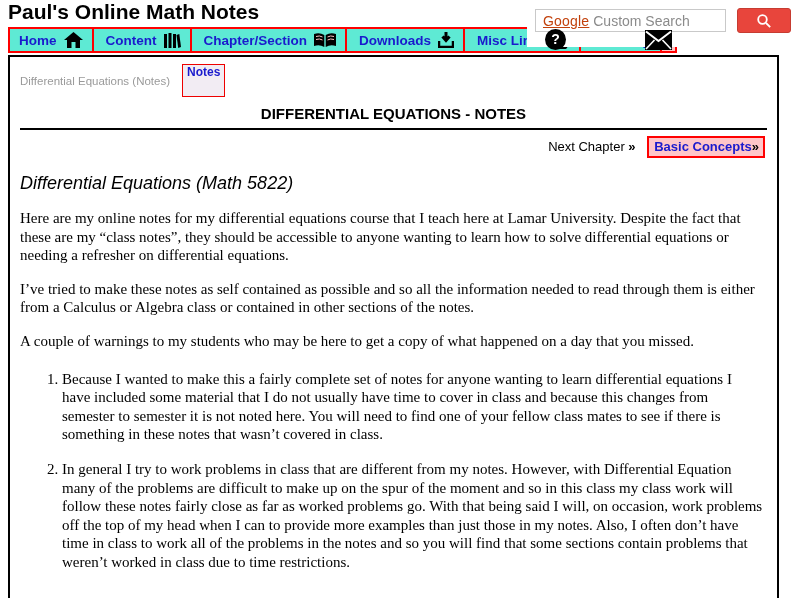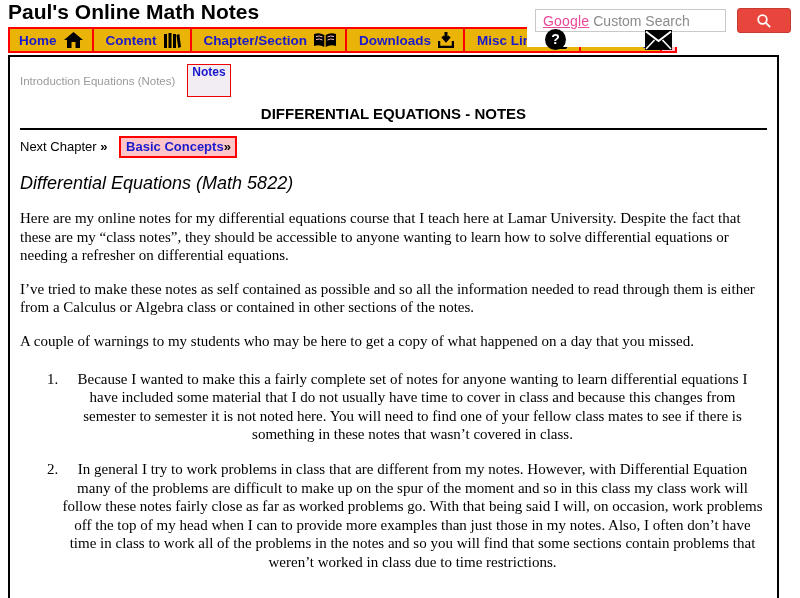--- a/index.html
+++ b/index.html
@@ -4,66 +4,66 @@
 <style>
   * { margin:0; padding:0; box-sizing:border-box; }
   html,body { width:800px; height:598px; background:#fff; overflow:hidden; position:relative;
               font-family:"Liberation Sans", sans-serif; }
 
   
   .site-title { position:absolute; left:8px; top:0px; font-size:21px; font-weight:bold; color:#000; }
 
   
   .navbar { position:absolute; left:8px; top:27px; width:669px; height:26px; display:flex; z-index:1; }
-  .nav-cell { display:flex; align-items:center; gap:7px; background:#eab308; border:2px solid #f00;
+  .nav-cell { display:flex; align-items:center; gap:7px; background:#5eead4; border:2px solid #f00;
               padding:2px 9px; font-size:13.5px; font-weight:bold; color:#1a1acd; white-space:nowrap;
               cursor:pointer; }
   .nav-cell + .nav-cell { margin-left:-2px;padding-left:12px; }
   .nav-fill { flex:1; background:#ffc3c3; border:2px solid #f00; margin-left:-2px; }
   .nav-icon { display:inline-flex; align-items:center; }
 
   
   .search-mask { position:absolute; left:527px; top:0; width:273px; height:47px; background:#fff; z-index:5; }
   .search-box { position:absolute; left:535px; top:9px; width:191px; height:23px; border:1px solid #c9c9c9;
                 background:#fff; z-index:6; }
   .search-box input { position:absolute; inset:0; width:100%; height:100%; border:none; outline:none;
                       font-size:13px; padding:0 6px; background:transparent; }
   .ph { position:absolute; left:7px; top:3px; font-size:14px; pointer-events:none; white-space:nowrap; }
-  .ph-brand { color:#ec4899; letter-spacing:.2px;text-decoration:underline; }
+  .ph-brand { color:#c2410c; letter-spacing:.2px;text-decoration:underline; }
   .ph-rest  { color:#8b8b8b; }
   .search-btn { position:absolute; left:737px; top:8px; width:54px; height:25px; background:#e8453c;
                 border:1px solid #c63c31; border-radius:3px; z-index:6; cursor:pointer;
                 display:flex; align-items:center; justify-content:center; }
   .q-icon { position:absolute; left:545px; top:29px; width:21px; height:21px; border-radius:50%;
             background:#000; color:#fff; font-weight:bold; font-size:14px; text-align:center;
             line-height:21px; z-index:7; cursor:pointer; }
   .mail-icon { position:absolute; left:645px; top:30px; z-index:7; cursor:pointer; }
 
   
   .content { position:absolute; left:8px; top:55px; width:771px; height:600px; border:2px solid #000;
              background:#fff; padding:4px 10px 0 10px; }
 
   .crumb-row { display:flex; align-items:center; font-size:11.5px; color:#9a9a9a; margin-top:3px; }
   .crumb-chip { margin-left:12px; border:1px solid #e00; background:#f2ecf3; color:#1a1acd;
                 font-weight:bold; font-size:12px; padding:0 4px 17px 4px; cursor:pointer; }
   .page-heading { text-align:center; font-size:15px; font-weight:bold; margin:8px 0 6px 0; }
   .rule { border:none; border-top:2px solid #000; margin:2px 0 6px 0; }
 
-  .nextrow { font-size:13px; color:#000; margin:5px 2px 8px 0; }
+  .nextrow { text-align:right; font-size:13px; color:#000; margin:5px 2px 8px 0; }
   .nextrow .arrow { font-weight:bold; }
   .next-btn { display:inline-block; background:#ffc6c9; border:2px solid #f00; color:#1a1acd;
               font-weight:bold; font-size:13px; padding:1px 4px 2px 5px; margin-left:8px; cursor:pointer; }
   .next-btn .btn-arrow { color:#000; }
 
   .course-heading { font-style:italic; font-size:18px; margin:15px 0 4px 0; }
 
   .prose { font-family:"Liberation Serif", serif; font-size:15px; line-height:1.24; color:#000; }
   .prose p { margin:15px 0; }
   .prose ol { margin:19px 0 0 0; padding-left:42px; }
-  .prose li { margin-bottom:16px; padding-right:4px;text-align:center; }
+  .prose li { margin-bottom:16px; padding-right:4px; }
 
   svg { display:block; }
 </style>
 </head>
 <body>
 
 <div class="site-title">Paul's Online Math Notes</div>
 
 <div class="navbar">
   <div class="nav-cell">
@@ -144,21 +144,21 @@
       <rect x="0" y="0" width="27" height="20" fill="#000"></rect>
       <path d="M1 1.5 L13.5 11 L26 1.5" stroke="#fff" stroke-width="2" fill="none"></path>
       <path d="M1 19 L9.5 10" stroke="#fff" stroke-width="1.6"></path>
       <path d="M26 19 L17.5 10" stroke="#fff" stroke-width="1.6"></path>
     </svg>
 </div>
 
 <div class="content">
 
   <div class="crumb-row">
-    <span>Introduction Equations (Notes)</span>
+    <span>Differential Equations (Notes)</span>
     <span class="crumb-chip">Notes</span>
   </div>
 
   <div class="page-heading">DIFFERENTIAL EQUATIONS - NOTES</div>
 
   <hr class="rule">
 
   <div class="nextrow">
     <span>Next Chapter</span>
     <span class="arrow">»</span>

